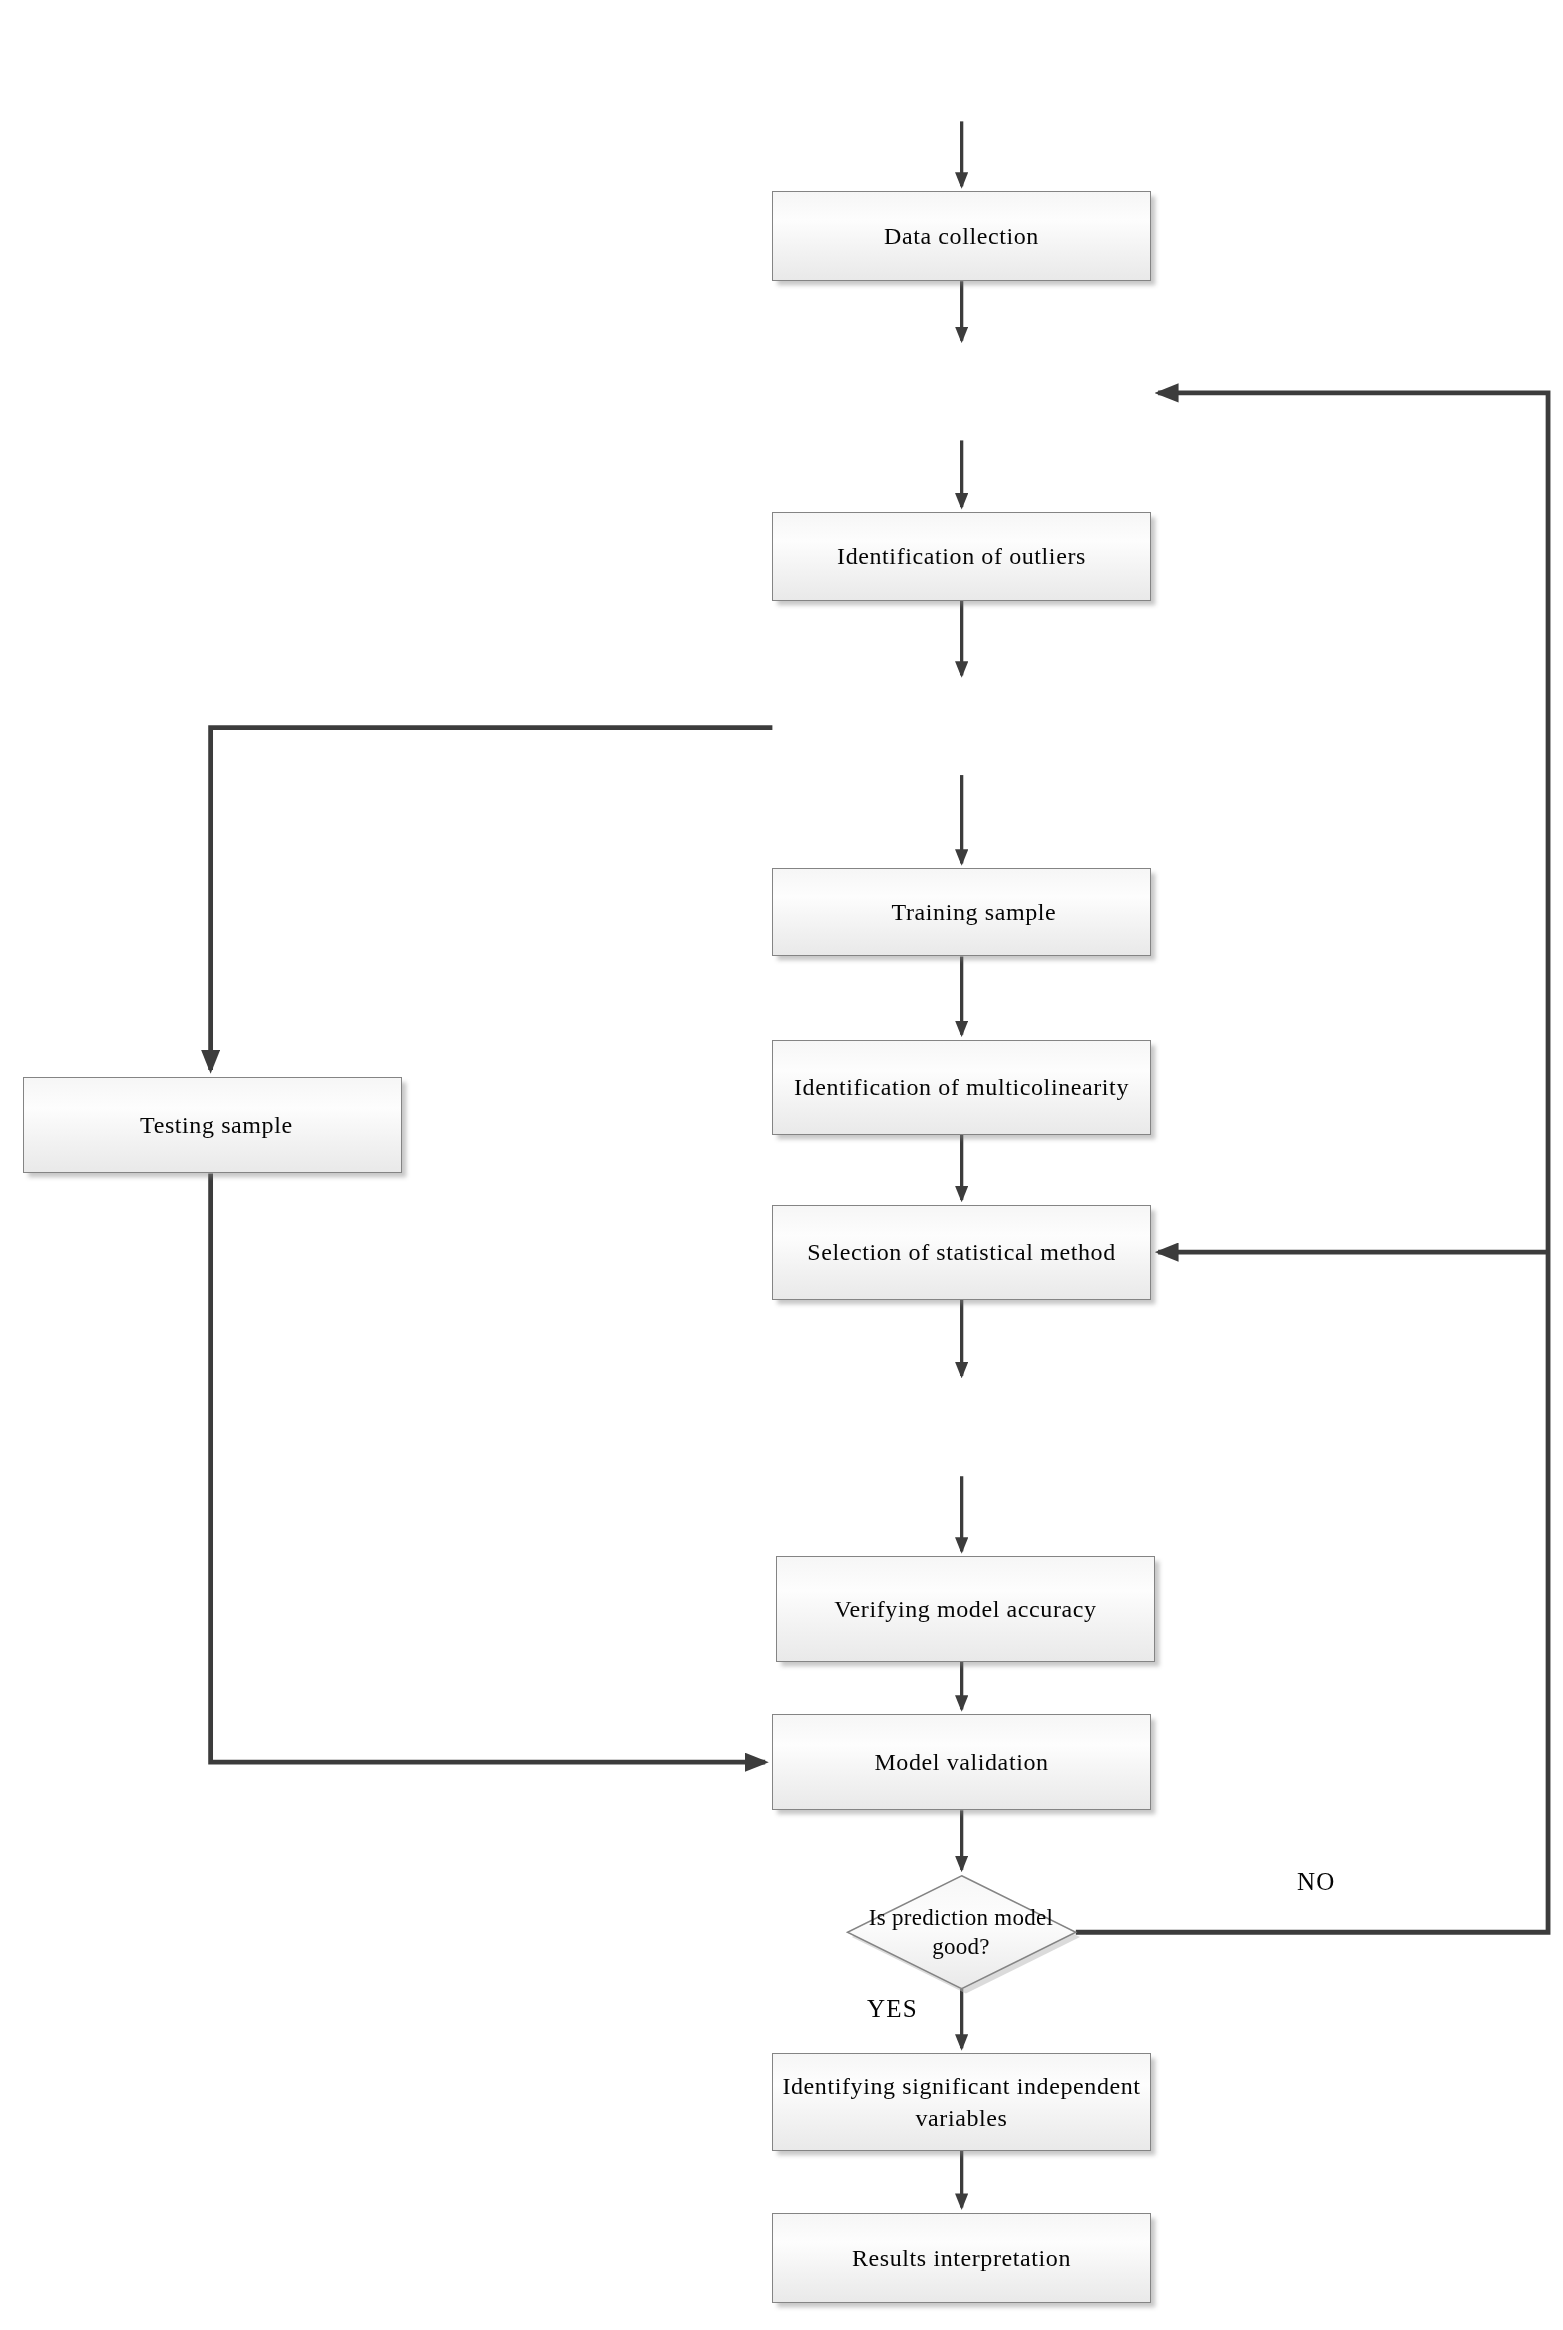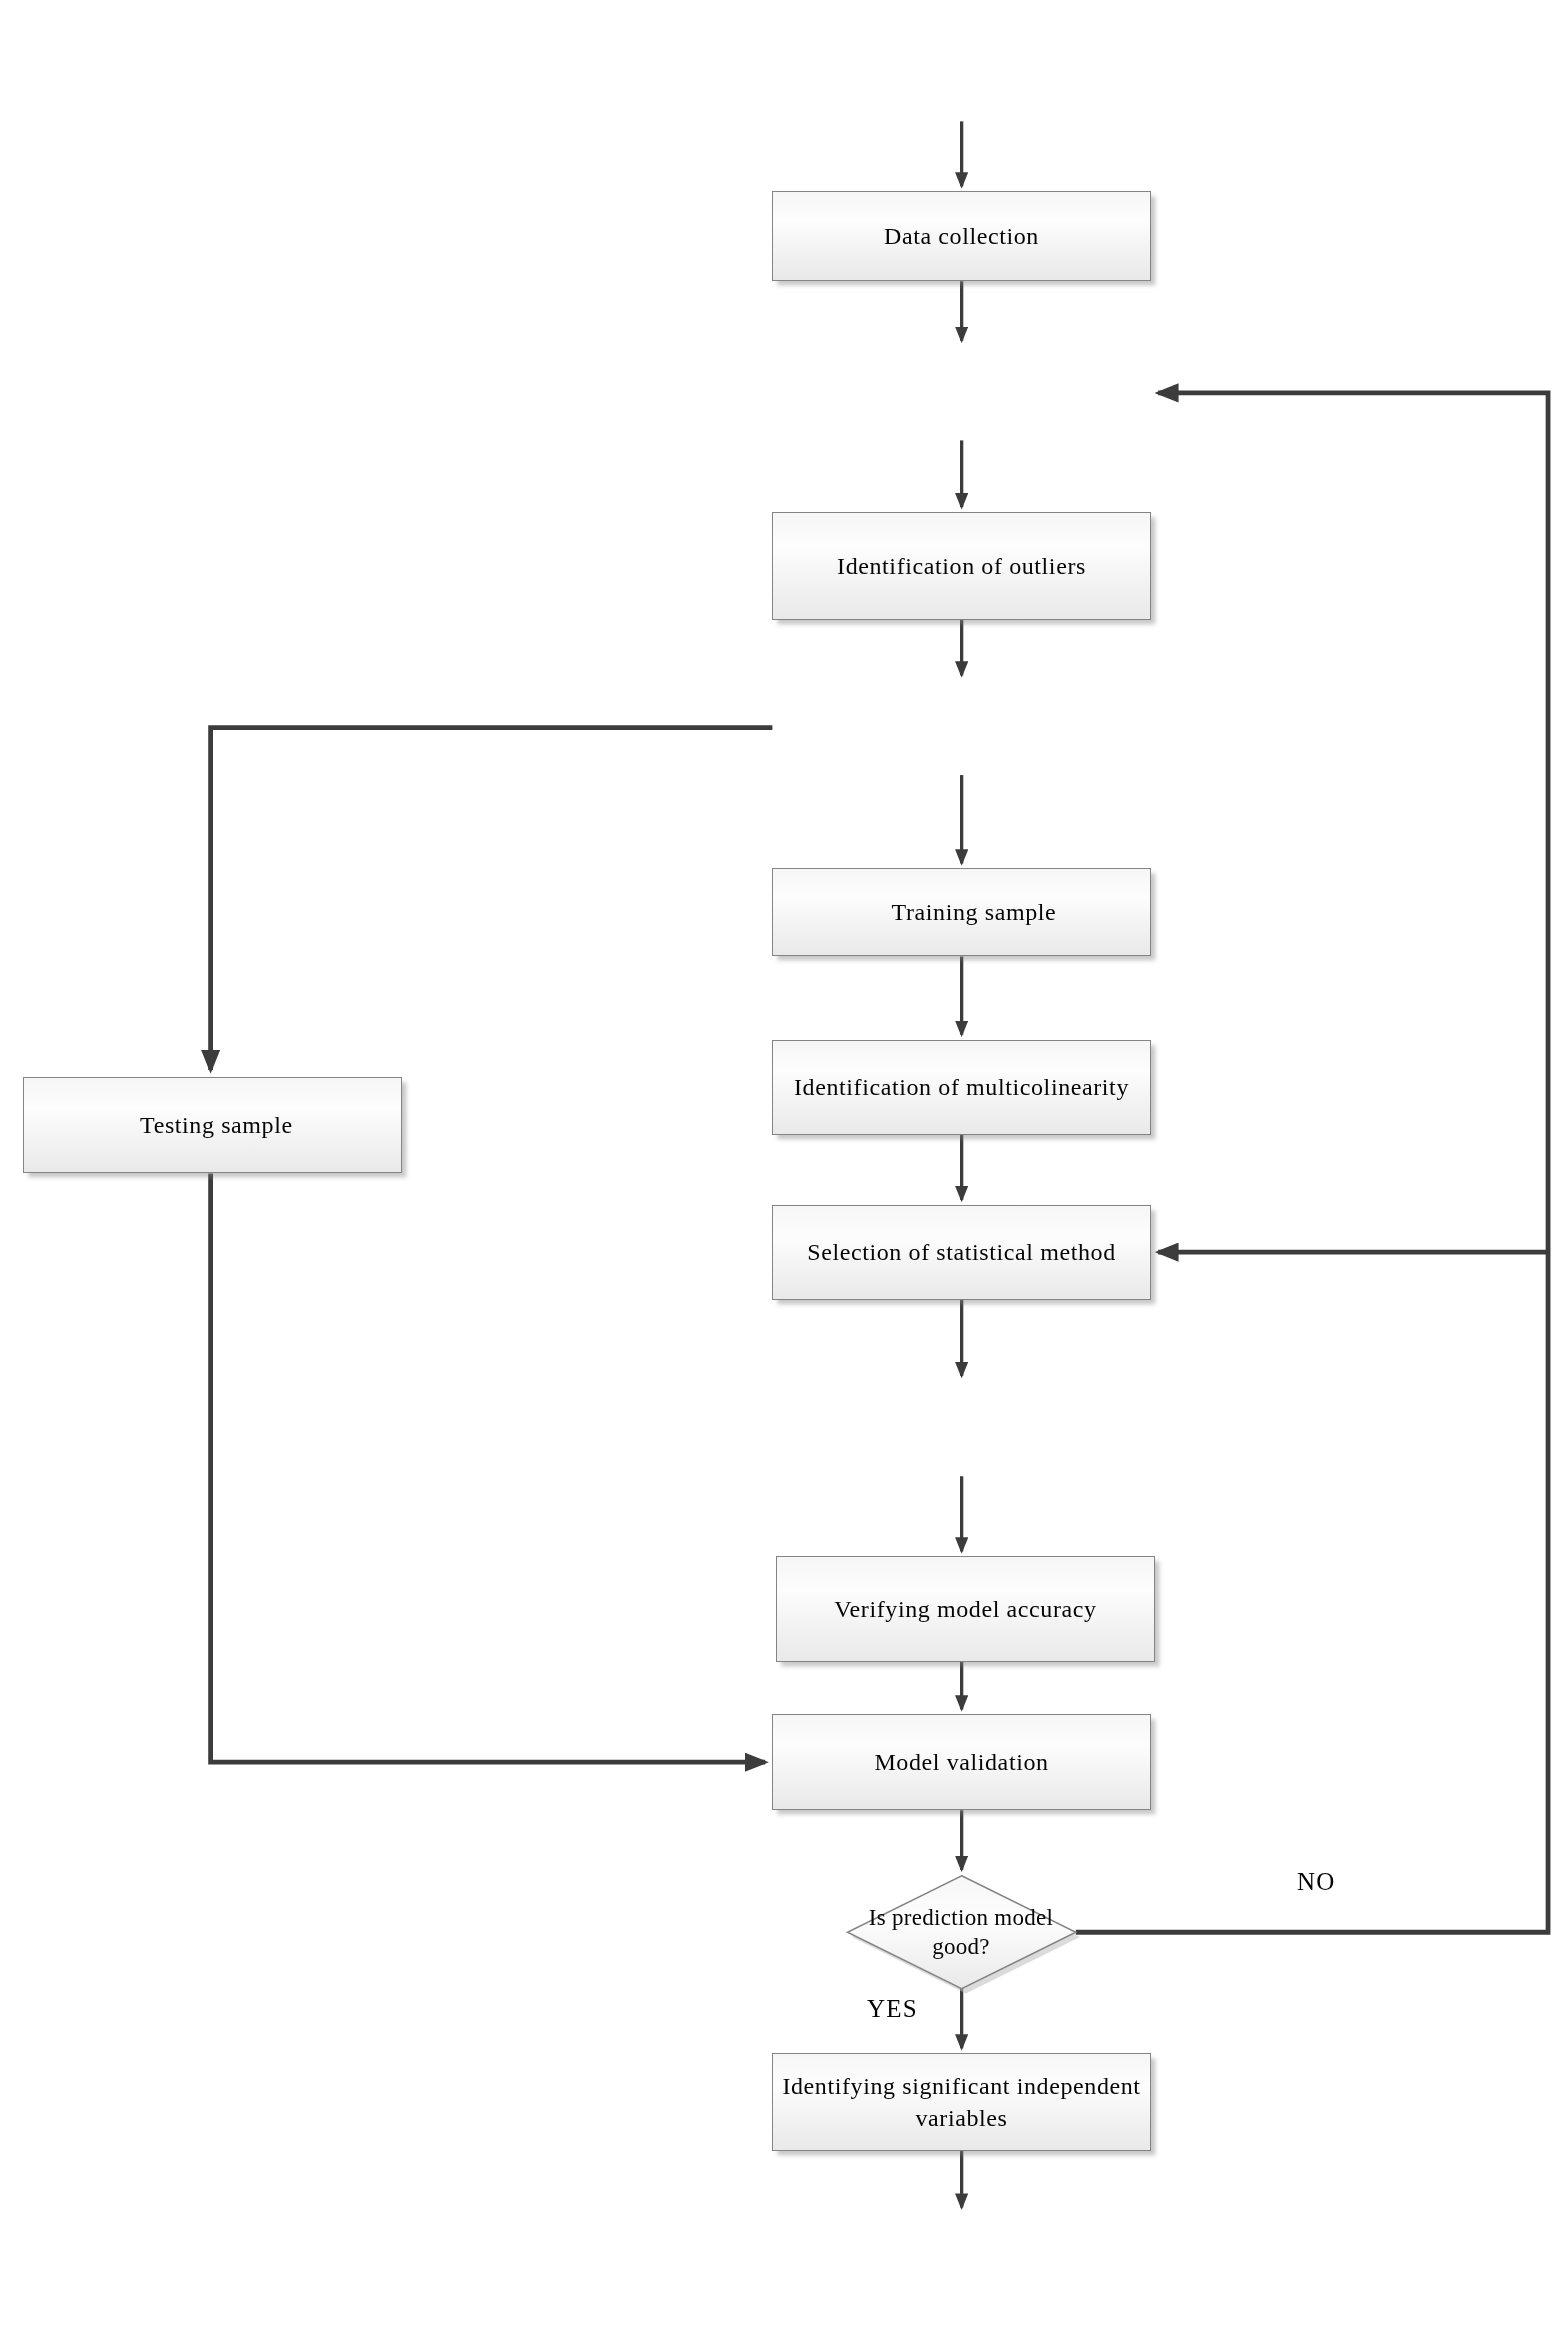--- a/index.html
+++ b/index.html
@@ -83,21 +83,21 @@
     <polygon points="1607,3130 1797,3224 1607,3318 1417,3224" fill="#bdbdbd" opacity="0.55"></polygon>
     <polygon points="1600,3122 1790,3216 1600,3310 1410,3216" fill="url(#dg)" stroke="#848484" stroke-width="2.5"></polygon>
   </svg>
 
 
   <div class="node" style="left:772px;top:191px;height:90px;">
     <span>Data collection</span>
   </div>
 
 
-  <div class="node" style="left:772px;top:512px;height:108px;">
+  <div class="node" style="left:772px;top:512px;height:89px;">
     <span>Identification of outliers</span>
   </div>
 
 
   <div class="node" style="left:772px;top:868px;height:88px;padding-left:32px;">
     <span>Training sample</span>
   </div>
 
   <div class="node" style="left:772px;top:1040px;height:95px;">
     <span>Identification of multicolinearity</span>
@@ -117,20 +117,23 @@
   </div>
 
   <div class="node" style="left:23px;top:1077px;height:96px;padding-left:15px;">
     <span>Testing sample</span>
   </div>
 
   <div class="node" style="left:772px;top:2053px;height:98px;">
     <span>Identifying significant independent variables</span>
   </div>
 
+  <div class="node" style="left:772px;top:2213px;height:90px;">
+    <span>Results interpretation</span>
+  </div>
 
   <div class="diamond-label">
     <span>Is prediction model good?</span>
   </div>
 
   <div class="edge-label yes">YES</div>
   <div class="edge-label no">NO</div>
 
 </div>
 

